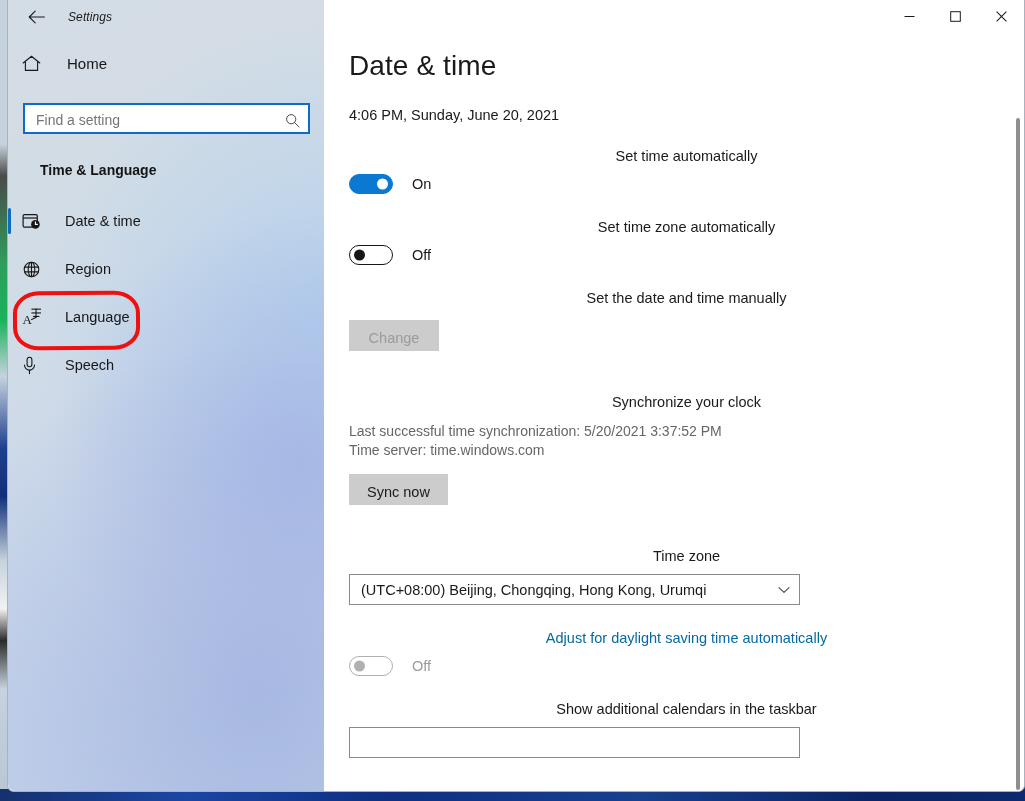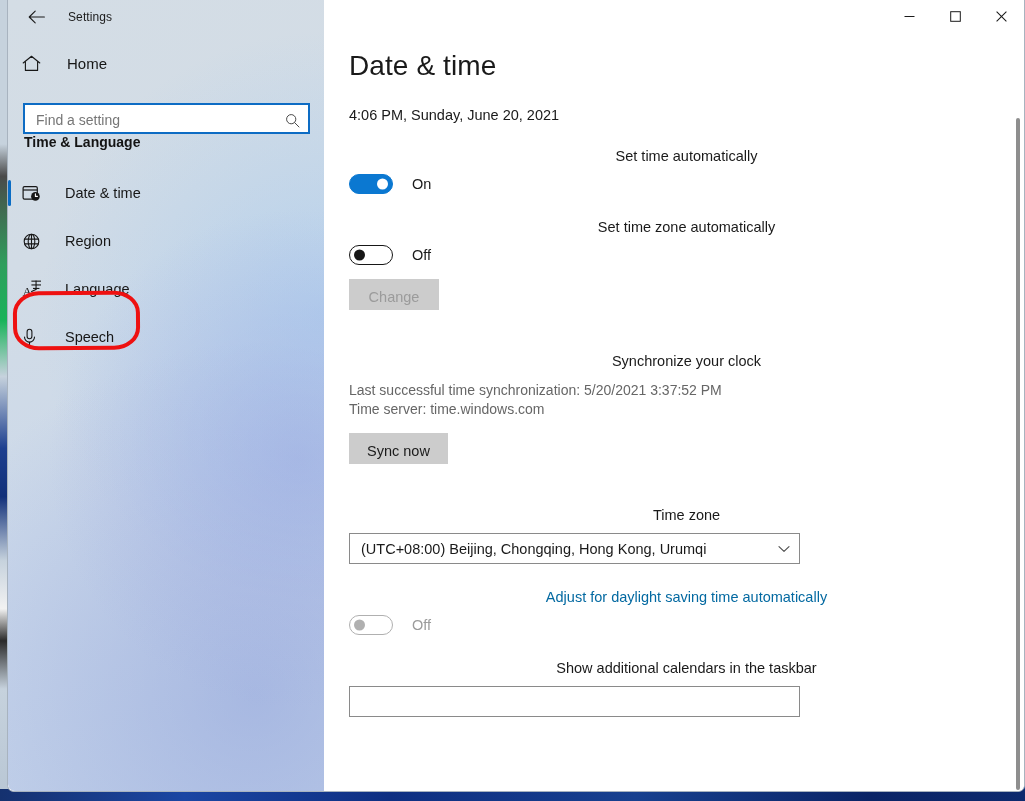--- a/index.html
+++ b/index.html
@@ -71,20 +71,21 @@
     width: 34px; height: 30px;
     display: flex; align-items: center; justify-content: center;
     cursor: pointer;
   }
   .back-btn svg { display: block; }
   .app-title {
     font-size: 12px;
     color: #1b1b1b;
     margin-left: 15px;
     letter-spacing: 0.1px;
+    font-style: italic;
   }
 
   .home-row {
     display: flex;
     align-items: flex-start;
     height: 34px;
     margin-top: 22px;
     padding-left: 14px;
     cursor: pointer;
   }
@@ -113,21 +114,22 @@
     color: #1b1b1b;
     background: transparent;
   }
   .search-wrap input::placeholder { color: #767676; }
   .search-ico { flex: 0 0 auto; display: flex; align-items: center; }
 
   .section-head {
     font-size: 14px;
     font-weight: bold;
     color: #141414;
-    padding-left: 16px;
+    padding-left: 32px;
+    margin-top: 28px;
   }
 
   .navlist { margin-top: 19px; }
   .navitem {
     position: relative;
     display: flex;
     align-items: center;
     height: 48px;
     padding-left: 14px;
     cursor: pointer;
@@ -455,20 +457,21 @@
         <div class="toggle on"></div>
         <span class="toggle-state">On</span>
       </div>
 
       <div class="setting-label">Set time zone automatically</div>
       <div class="toggle-row">
         <div class="toggle off"></div>
         <span class="toggle-state">Off</span>
       </div>
 
+      <div class="setting-label">Set the date and time manually</div>
       <button class="btn disabled">Change</button>
 
       <div class="spacer-lg"></div>
 
       <div class="setting-label">Synchronize your clock</div>
       <div class="sub-text">Last successful time synchronization: 5/20/2021 3:37:52 PM</div>
       <div class="sub-text">Time server: time.windows.com</div>
       <button class="btn">Sync now</button>
 
       <div class="spacer-lg"></div>

